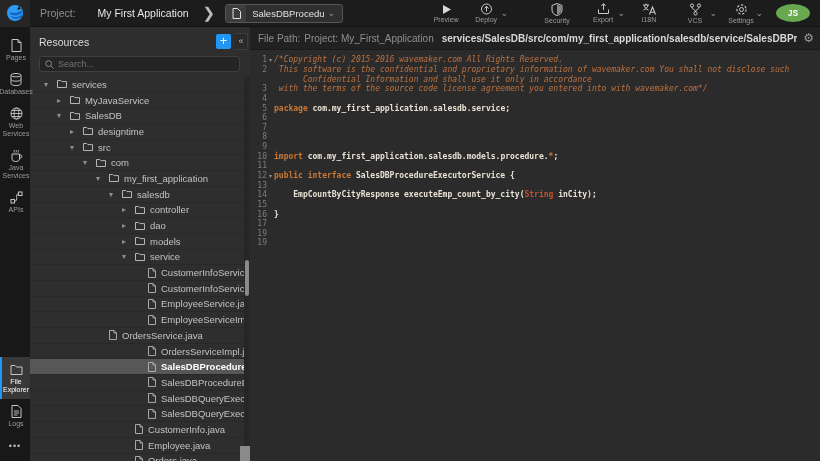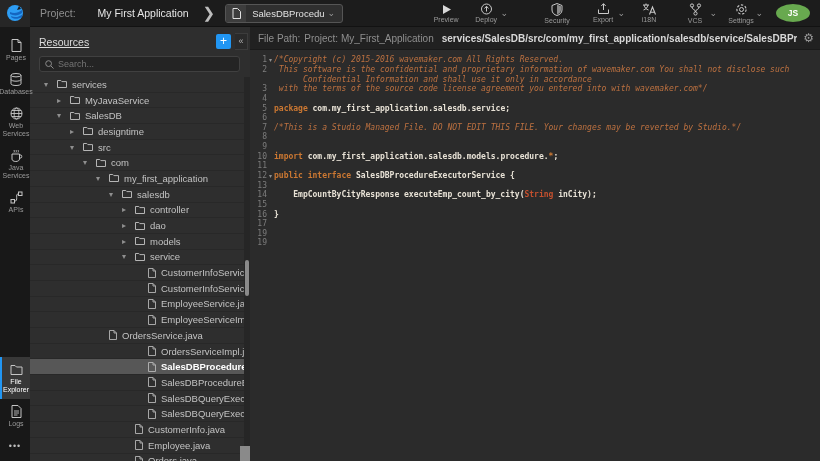--- a/index.html
+++ b/index.html
@@ -41,21 +41,21 @@
   .rail-item.active { background:#383838; border-left:2px solid #2196f3; }
   .rail-item.active .rail-label { color:#ffffff; }
   .rail-icon { color:#c5c5c5; height:14px; display:flex; align-items:center; }
   .rail-bottom { margin-top:auto; padding-bottom:4px; }
   .rail-more { color:#bdbdbd; font-size:9px; text-align:center; letter-spacing:1px; padding:8px 0 6px; cursor:pointer; }
 
   
   .resources { position:absolute; left:30px; top:27px; bottom:0; width:220px; background:#2e2e2e;
                overflow:hidden; z-index:3; }
   .res-header { display:flex; align-items:center; padding:6px 2px 4px 9px; }
-  .res-title { color:#dcdcdc; font-size:10.5px; flex:1;text-decoration:underline; }
+  .res-title { color:#dcdcdc; font-size:10.5px; flex:1; }
   .add-btn { width:15px; height:15px; background:#2196f3; border:none; border-radius:2px; color:#fff;
              font-size:12px; line-height:13px; text-align:center; cursor:pointer; margin-right:4px; padding:0; }
   .collapse-btn { width:13px; height:17px; background:#2a2a2a; border:1px solid #3c3c3c; border-left:none;
                   color:#b5b5b5; font-size:9px; line-height:15px; text-align:center; cursor:pointer; padding:0; }
   .searchbox { margin:2px 10px 6px 9px; height:16px; background:#242424; border:1px solid #404040;
                border-radius:3px; display:flex; align-items:center; padding:0 5px; }
   .searchbox input { background:transparent; border:none; outline:none; color:#cfcfcf; font-size:9px;
                      width:100%; margin-left:4px; font-family:"Liberation Sans",sans-serif; }
   .searchbox input::placeholder { color:#757575; }
   .tree { position:absolute; left:0; right:6px; top:50px; bottom:0; overflow:hidden; }
@@ -555,21 +555,20 @@
           <span class="code-text"><span class="tok-kw">package</span><span class="tok-code"> com.my_first_application.salesdb.service;</span></span>
         </div>
         <div class="code-line">
           <span class="gutter">6</span>
           <span class="fold"></span>
           <span class="code-text"></span>
         </div>
         <div class="code-line">
           <span class="gutter">7</span>
           <span class="fold"></span>
-          <span class="code-text"><span class="tok-cmt">/*This is a Studio Managed File. DO NOT EDIT THIS FILE. Your changes may be reverted by Studio.*/</span></span>
         </div>
         <div class="code-line">
           <span class="gutter">8</span>
           <span class="fold"></span>
           <span class="code-text"></span>
         </div>
         <div class="code-line">
           <span class="gutter">9</span>
           <span class="fold"></span>
           <span class="code-text"></span>

